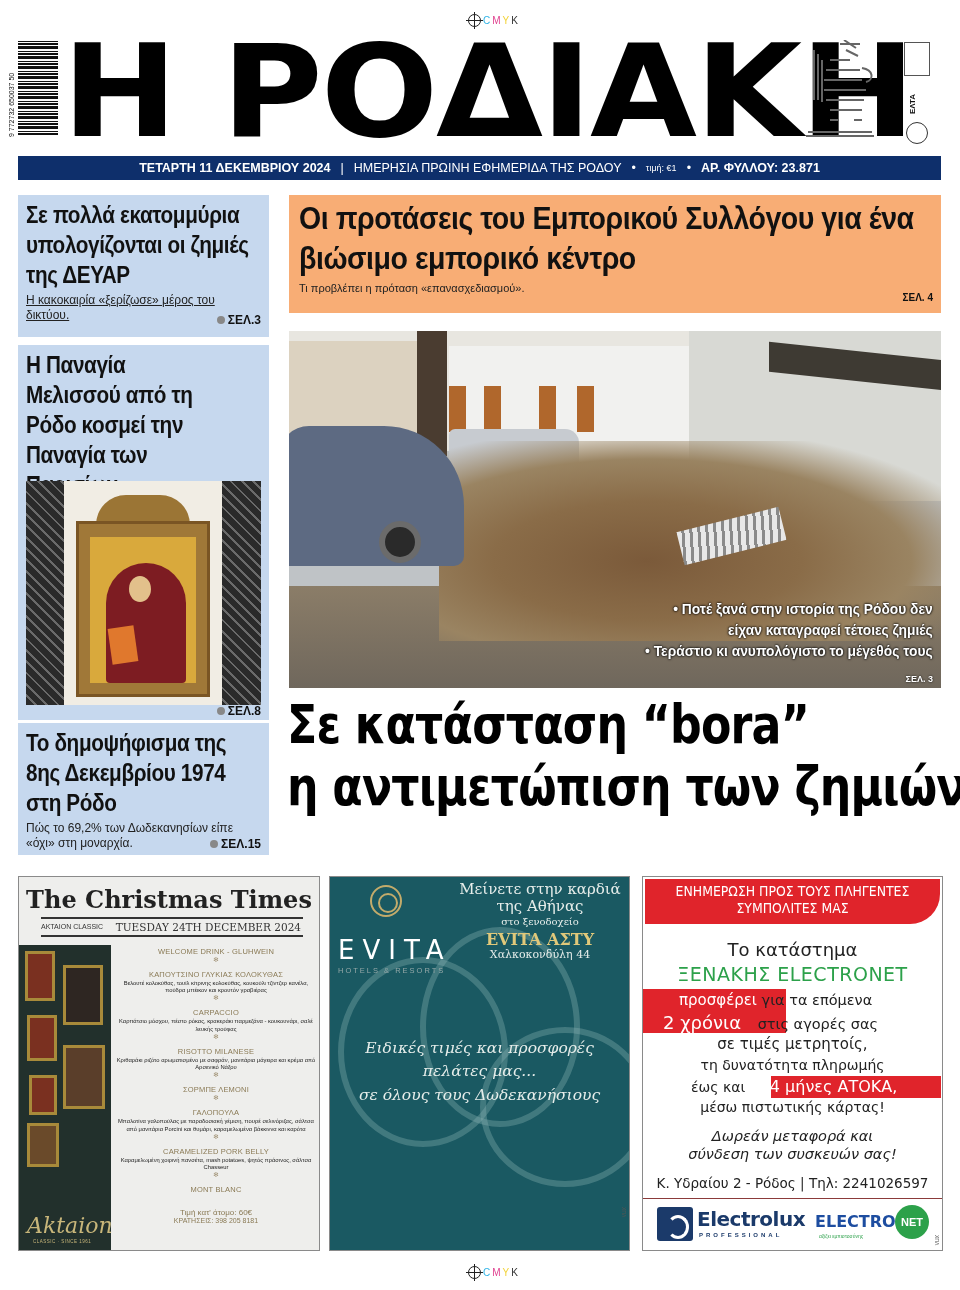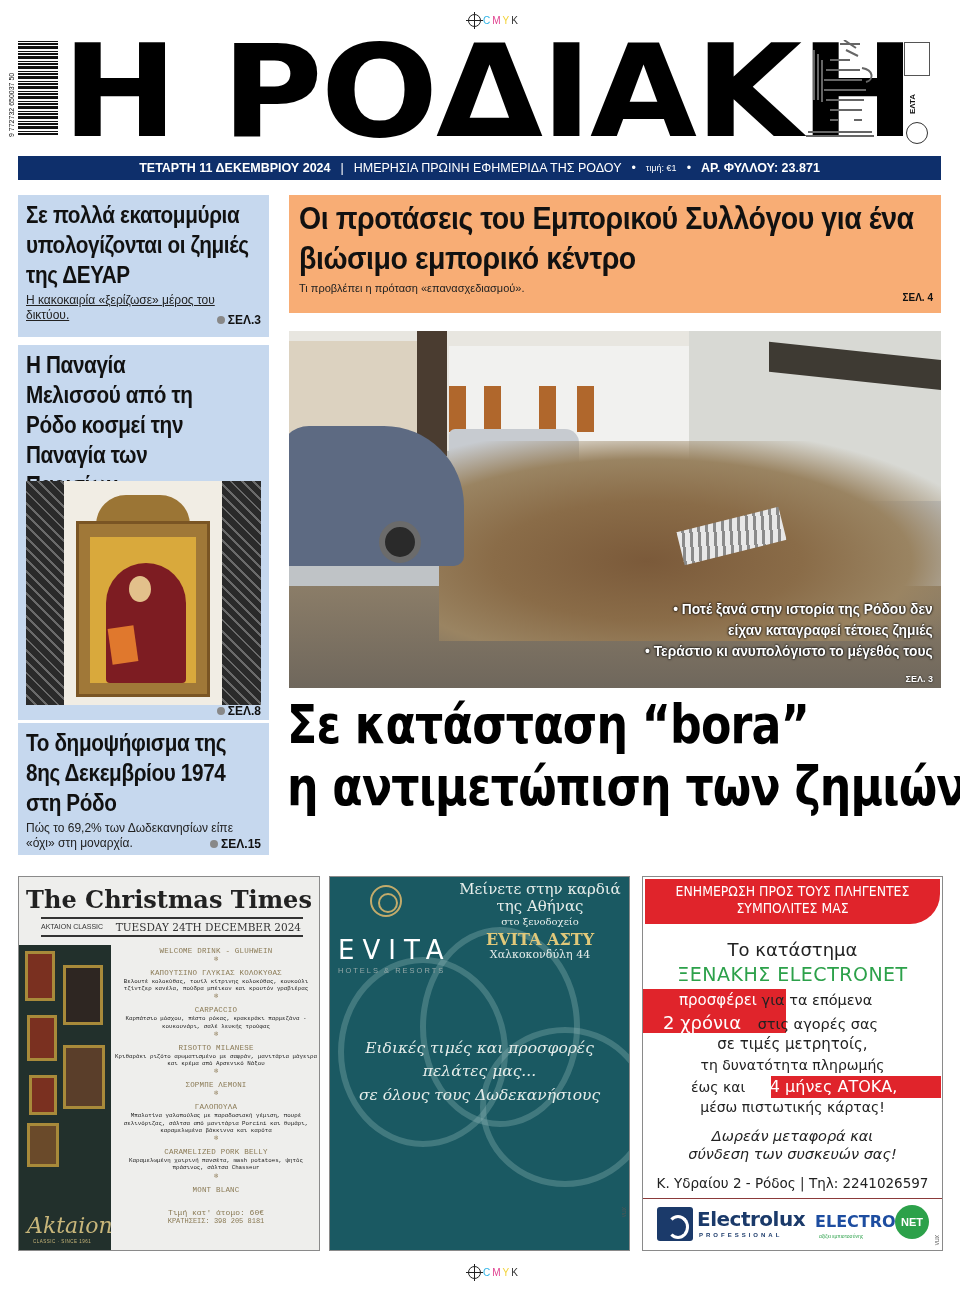--- a/index.html
+++ b/index.html
@@ -77,21 +77,21 @@
   
   .ad { position: absolute; top: 876px; height: 375px; border: 1px solid #8a8a8a; overflow: hidden; }
 
   .ad1 { left: 18px; width: 302px; background: #eeeeec; }
   .ad1 .title { position: absolute; left: 0; top: 8px; width: 100%; text-align: center; font-family: "DejaVu Serif", serif; font-weight: bold; font-size: 24px; color: #222; }
   .ad1 .rule { position: absolute; left: 22px; width: 262px; height: 1.5px; background: #333; }
   .ad1 .subl { position: absolute; left: 22px; top: 46px; font-size: 7px; color: #333; }
   .ad1 .subr { position: absolute; right: 18px; top: 44px; font-family: "DejaVu Serif", serif; font-size: 10.5px; color: #333; }
   .ad1 .paint { position: absolute; left: 0; top: 68px; width: 92px; height: 306px; background: #22302c; }
   .ad1 .pic { position: absolute; background: #7a3020; border: 3px solid #a88a3a; }
-  .ad1 .menu { position: absolute; left: 94px; top: 64px; width: 206px; text-align: center; font-family: Liberation Mono, monospace; }
+  .ad1 .menu { position: absolute; left: 94px; top: 64px; width: 206px; text-align: center; font-family: Liberation Sans, sans-serif; }
   .ad1 .menu .dish { font-size: 7.5px; color: #8a7a55; margin-top: 6px; letter-spacing: 0.2px; }
   .ad1 .menu .desc { font-size: 5.8px; color: #222; line-height: 1.25; margin-top: 1px; }
   .ad1 .menu .star { font-size: 7px; color: #9a8a6a; }
   .ad1 .price { font-size: 8px; color: #8a7a55; margin-top: 14px; }
   .ad1 .reserve { font-size: 7px; color: #8a7a55; }
   .ad1 .logo { position: absolute; left: 8px; top: 336px; font-family: "DejaVu Serif", serif; font-style: italic; font-size: 22px; color: #c8b67a; }
   .ad1 .logo-sub { position: absolute; left: 14px; top: 362px; font-size: 4.5px; color: #c8b67a; letter-spacing: 0.5px; }
 
   .ad2 { left: 329px; width: 301px; background: #1a5962; }
   .ad2 .ring { position: absolute; border: 6px solid rgba(140,180,180,0.35); border-radius: 50%; }

